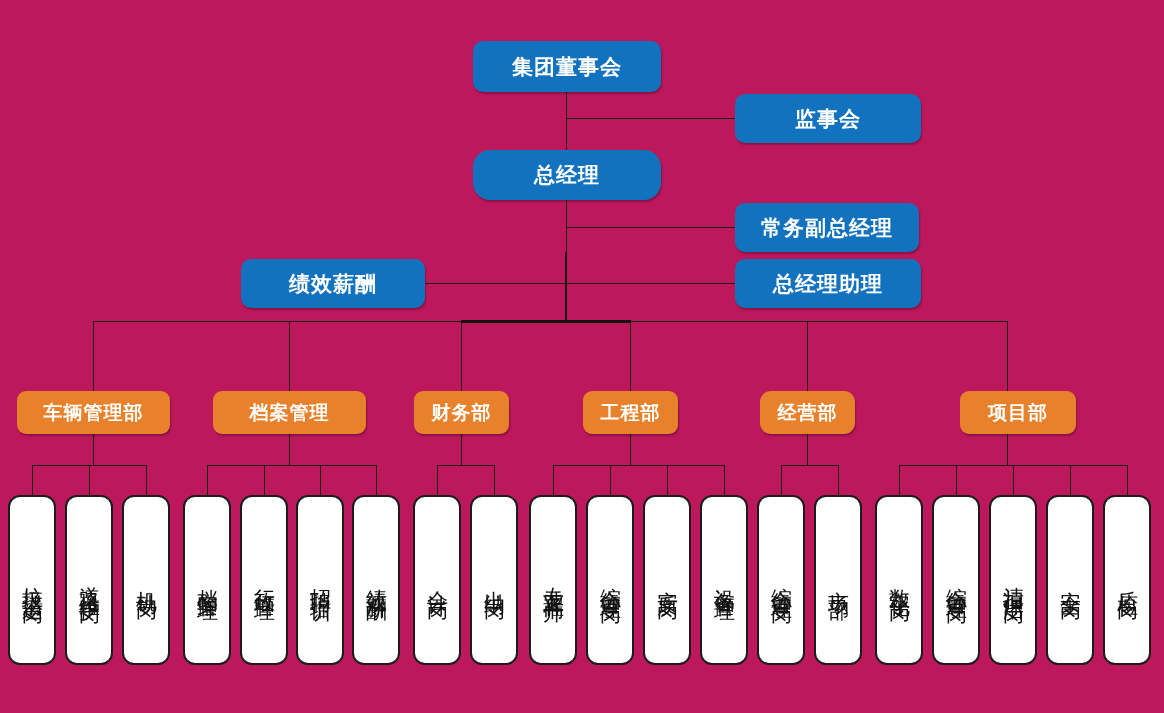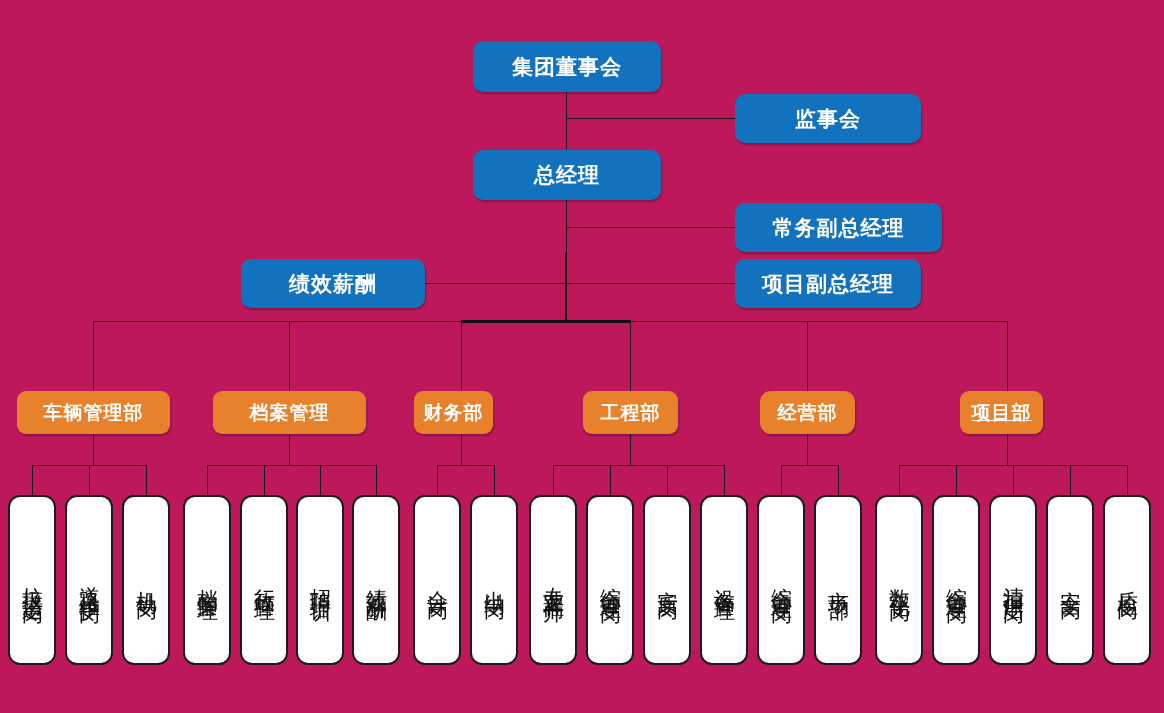--- a/index.html
+++ b/index.html
@@ -130,50 +130,50 @@
       <div class="line v" style="left: 1070px; top: 465px; width: 1px; height: 30px;"></div>
       <div class="line v" style="left: 1127px; top: 465px; width: 1px; height: 30px;"></div>
     </div>
   <div id="exec-layer">
       <div class="node blue" style="left: 473px; top: 41px; width: 188px; height: 51px;">
         <span>集团董事会</span>
       </div>
       <div class="node blue" style="left: 735px; top: 94px; width: 186px; height: 49px;">
         <span>监事会</span>
       </div>
-      <div class="node blue" style="left: 473px; top: 150px; width: 188px; height: 50px;">
+      <div class="node blue" style="left: 473px; top: 150px; width: 188px; height: 50px; border-radius: 17px;">
         <span>总经理</span>
       </div>
-      <div class="node blue" style="left: 735px; top: 203px; width: 207px; height: 49px;">
+      <div class="node blue" style="left: 735px; top: 203px; width: 184px; height: 49px;">
         <span>常务副总经理</span>
       </div>
       <div class="node blue" style="left: 241px; top: 259px; width: 184px; height: 49px;">
         <span>绩效薪酬</span>
       </div>
       <div class="node blue" style="left: 735px; top: 259px; width: 186px; height: 49px;">
-        <span>项目副总经理</span>
+        <span>总经理助理</span>
       </div>
     </div>
   <div id="dept-layer">
       <div class="node orange" style="left: 17px; top: 391px; width: 153px; height: 43px; align-items: center;">
         <span>车辆管理部</span>
       </div>
       <div class="node orange" style="left: 213px; top: 391px; width: 153px; height: 43px;">
         <span>档案管理</span>
       </div>
-      <div class="node orange" style="left: 414px; top: 391px; width: 79px; height: 43px;">
+      <div class="node orange" style="left: 414px; top: 391px; width: 95px; height: 43px;">
         <span>财务部</span>
       </div>
       <div class="node orange" style="left: 583px; top: 391px; width: 95px; height: 43px;">
         <span>工程部</span>
       </div>
       <div class="node orange" style="left: 760px; top: 391px; width: 95px; height: 43px; border-radius: 11px;">
         <span>经营部</span>
       </div>
-      <div class="node orange" style="left: 960px; top: 391px; width: 83px; height: 43px; text-decoration: underline;">
+      <div class="node orange" style="left: 960px; top: 391px; width: 116px; height: 43px;">
         <span>项目部</span>
       </div>
     </div>
   <div id="leaf-layer">
       <div class="node leaf" style="left: 8px; top: 495px; width: 48px; height: 170px;">
         <span class="leaf-text">垃圾清运岗</span>
       </div>
       <div class="node leaf" style="left: 65px; top: 495px; width: 48px; height: 170px;">
         <span class="leaf-text">道路维护岗</span>
       </div>

